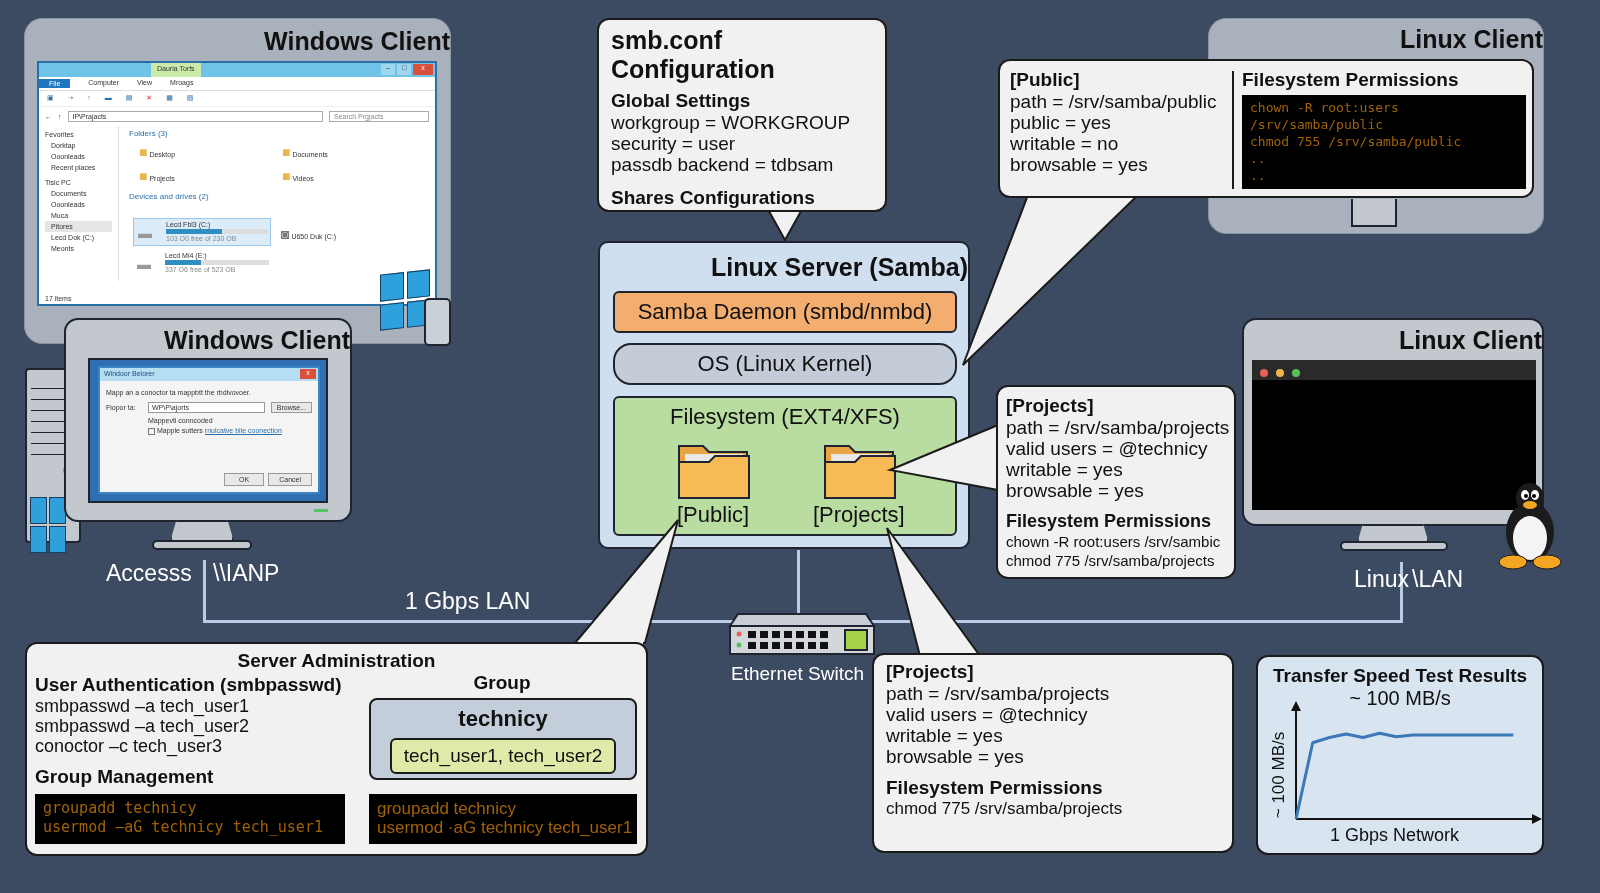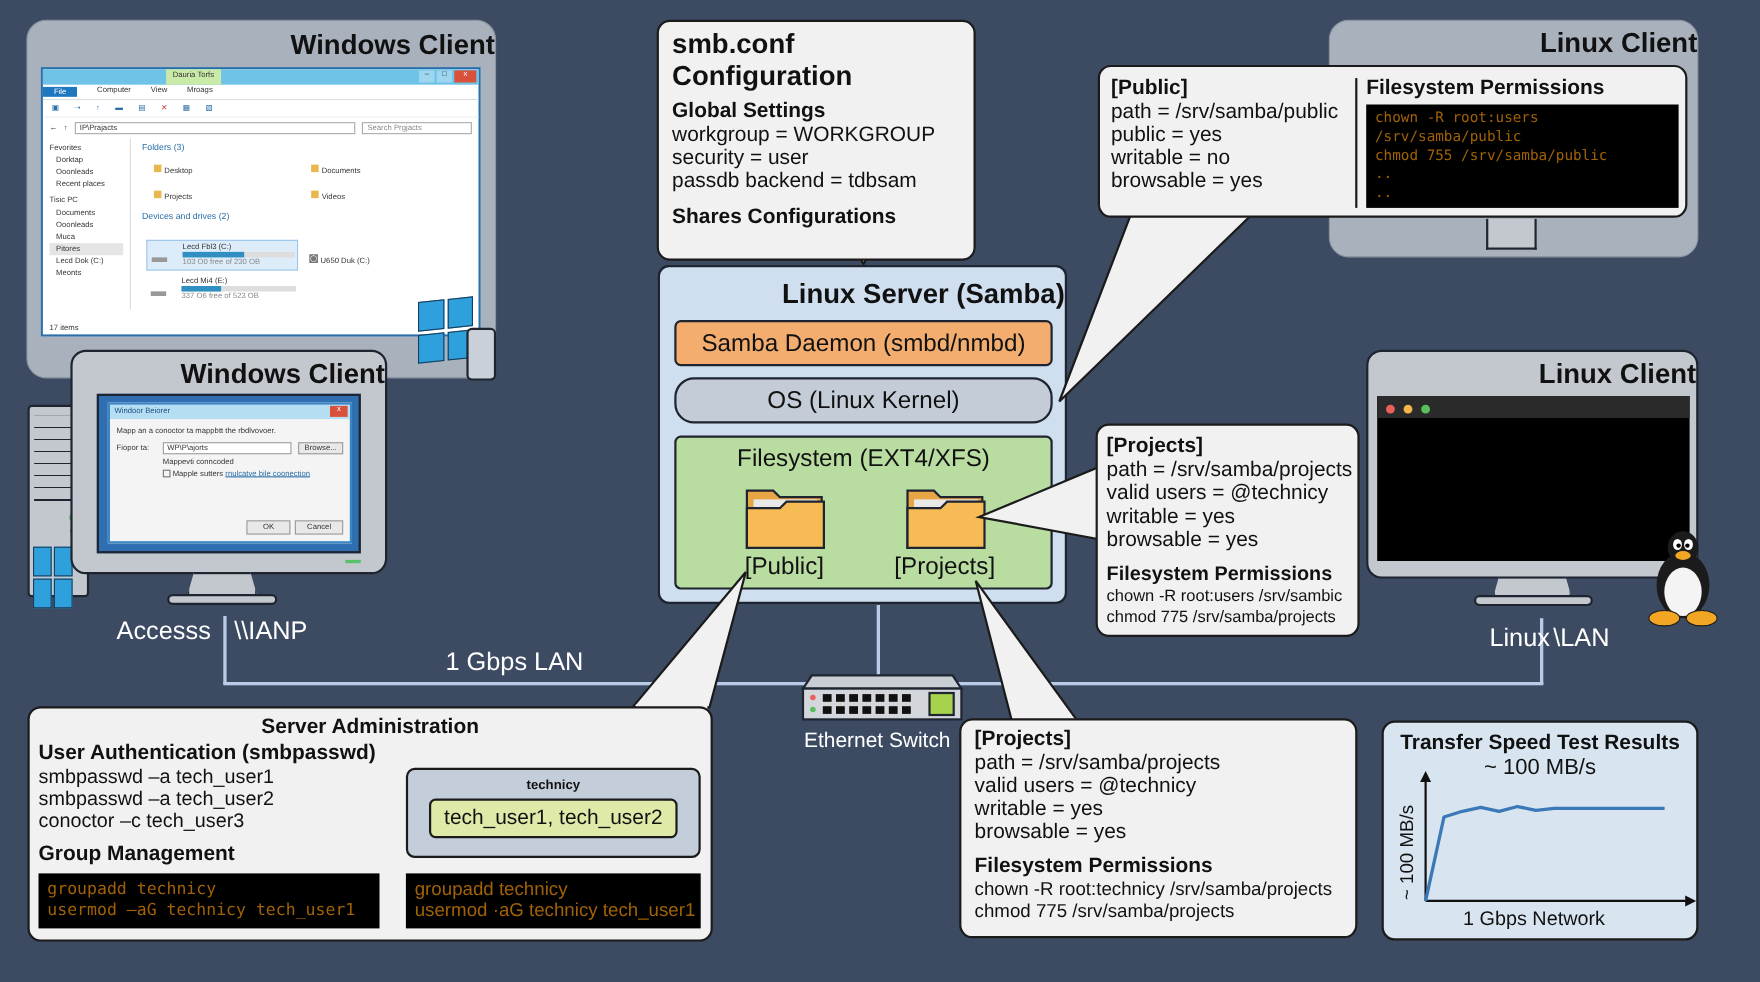--- a/index.html
+++ b/index.html
@@ -145,21 +145,21 @@
 </div>
 <div class="abs" style="left:170px;top:520px;width:64px;height:22px;background:#c3c8cf;border:2px solid #1e2430;clip-path:polygon(10% 0,90% 0,100% 100%,0 100%)"></div>
 <div class="abs" style="left:152px;top:540px;width:100px;height:10px;background:#c3c8cf;border:2px solid #1e2430;border-radius:5px"></div>
 <div class="lbl-w" style="left:106px;top:560px">Accesss</div>
 <div class="lbl-w" style="left:213px;top:560px">\\IANP</div>
 
 <svg style="left:760px;top:195px" width="60" height="50">
     <polygon points="0,0 50,0 25,45" fill="#f1f1f1" stroke="#1b1b1b" stroke-width="2"></polygon>
     <line x1="1" y1="0" x2="49" y2="0" stroke="#f1f1f1" stroke-width="4"></line>
   </svg>
-<div class="bubble" style="left:597px;top:18px;width:290px;height:219px;padding:6px 12px">
+<div class="bubble" style="left:597px;top:18px;width:290px;height:194px;padding:6px 12px">
   <div class="b" style="font-size:25px">smb.conf Configuration</div>
   <div class="b" style="font-size:19px;margin-top:6px">Global Settings</div>
   <div style="font-size:19px;line-height:21px">workgroup = WORKGROUP</div>
   <div style="font-size:19px;line-height:21px">security = user</div>
   <div style="font-size:19px;line-height:21px">passdb backend = tdbsam</div>
   <div class="b" style="font-size:19px;margin-top:12px">Shares Configurations</div>
 </div>
 
 <div class="abs" style="left:598px;top:241px;width:372px;height:308px;background:#cfdff0;border:2px solid #1e2430;border-radius:10px">
   <div class="title" style="margin-top:10px">Linux Server (Samba)</div>
@@ -287,42 +287,42 @@
     <div class="b" style="font-size:19px">User Authentication (smbpasswd)</div>
     <div style="font-size:18px;line-height:20px">smbpasswd –a  tech_user1</div>
     <div style="font-size:18px;line-height:20px">smbpasswd –a  tech_user2</div>
     <div style="font-size:18px;line-height:20px">conoctor –c  tech_user3</div>
     <div class="b" style="font-size:19px;margin-top:10px">Group Management</div>
   </div>
   <div class="term" style="position:absolute;left:8px;top:150px;width:310px;height:50px;padding:5px 8px;font-size:15px;line-height:19px">
     <div>groupadd technicy</div>
     <div style="white-space:nowrap">usermod –aG technicy tech_user1</div>
   </div>
+  <div class="b" style="position:absolute;left:340px;width:270px;text-align:center;top:28px;font-size:19px">Group</div>
   <div style="position:absolute;left:342px;top:54px;width:268px;height:82px;background:#c4cedb;border:2px solid #1b1b1b;border-radius:8px">
-    <div class="b" style="text-align:center;font-size:12px;margin-top:6px">technicy</div>
+    <div class="b" style="text-align:center;font-size:22px;margin-top:6px">technicy</div>
     <div style="margin:6px auto 0;width:226px;height:36px;background:#dfeaa8;border:2px solid #1b1b1b;border-radius:6px;text-align:center;line-height:32px;font-size:19px">tech_user1, tech_user2</div>
   </div>
   <div class="term" style="position:absolute;left:342px;top:150px;width:268px;height:50px;padding:5px 8px;font-family:'Liberation Sans',sans-serif;font-size:17px;line-height:19px">
     <div>groupadd technicy</div>
     <div style="white-space:nowrap">usermod ·aG technicy tech_user1</div>
   </div>
 </div>
 
 <svg style="left:885px;top:526px" width="100" height="135">
     <polygon points="2,2 95,130 35,130" fill="#f1f1f1" stroke="#1b1b1b" stroke-width="2"></polygon>
     <line x1="37" y1="130" x2="93" y2="130" stroke="#f1f1f1" stroke-width="5"></line>
   </svg>
 <div class="bubble" style="left:872px;top:653px;width:362px;height:200px;padding:6px 12px">
   <div class="b" style="font-size:19px">[Projects]</div>
   <div style="font-size:19px;line-height:21px">path = /srv/samba/projects</div>
   <div style="font-size:19px;line-height:21px">valid users = @technicy</div>
   <div style="font-size:19px;line-height:21px">writable = yes</div>
   <div style="font-size:19px;line-height:21px">browsable = yes</div>
   <div class="b" style="font-size:19px;margin-top:10px">Filesystem Permissions</div>
-  <div style="font-size:17px;line-height:20px;white-space:nowrap">chown -R root:technicy /srv/samba/projects</div>
   <div style="font-size:17px;line-height:20px">chmod 775 /srv/samba/projects</div>
 </div>
 
 <div class="abs" style="left:1256px;top:655px;width:288px;height:200px;background:#d8e5f1;border:2px solid #1b1b1b;border-radius:12px">
   <div class="b" style="text-align:center;font-size:19px;margin-top:8px">Transfer Speed Test Results</div>
   <div style="text-align:center;font-size:20px">~ 100 MB/s</div>
   <div style="position:absolute;left:-22px;top:108px;transform:rotate(-90deg);font-size:17px;white-space:nowrap">~ 100 MB/s</div>
   <div style="position:absolute;left:72px;top:168px;font-size:18px">1 Gbps Network</div>
   <svg id="speed-chart" style="left:0;top:0" width="288" height="200">
       <line x1="38" y1="162" x2="38" y2="52" stroke="#111" stroke-width="2"></line>

